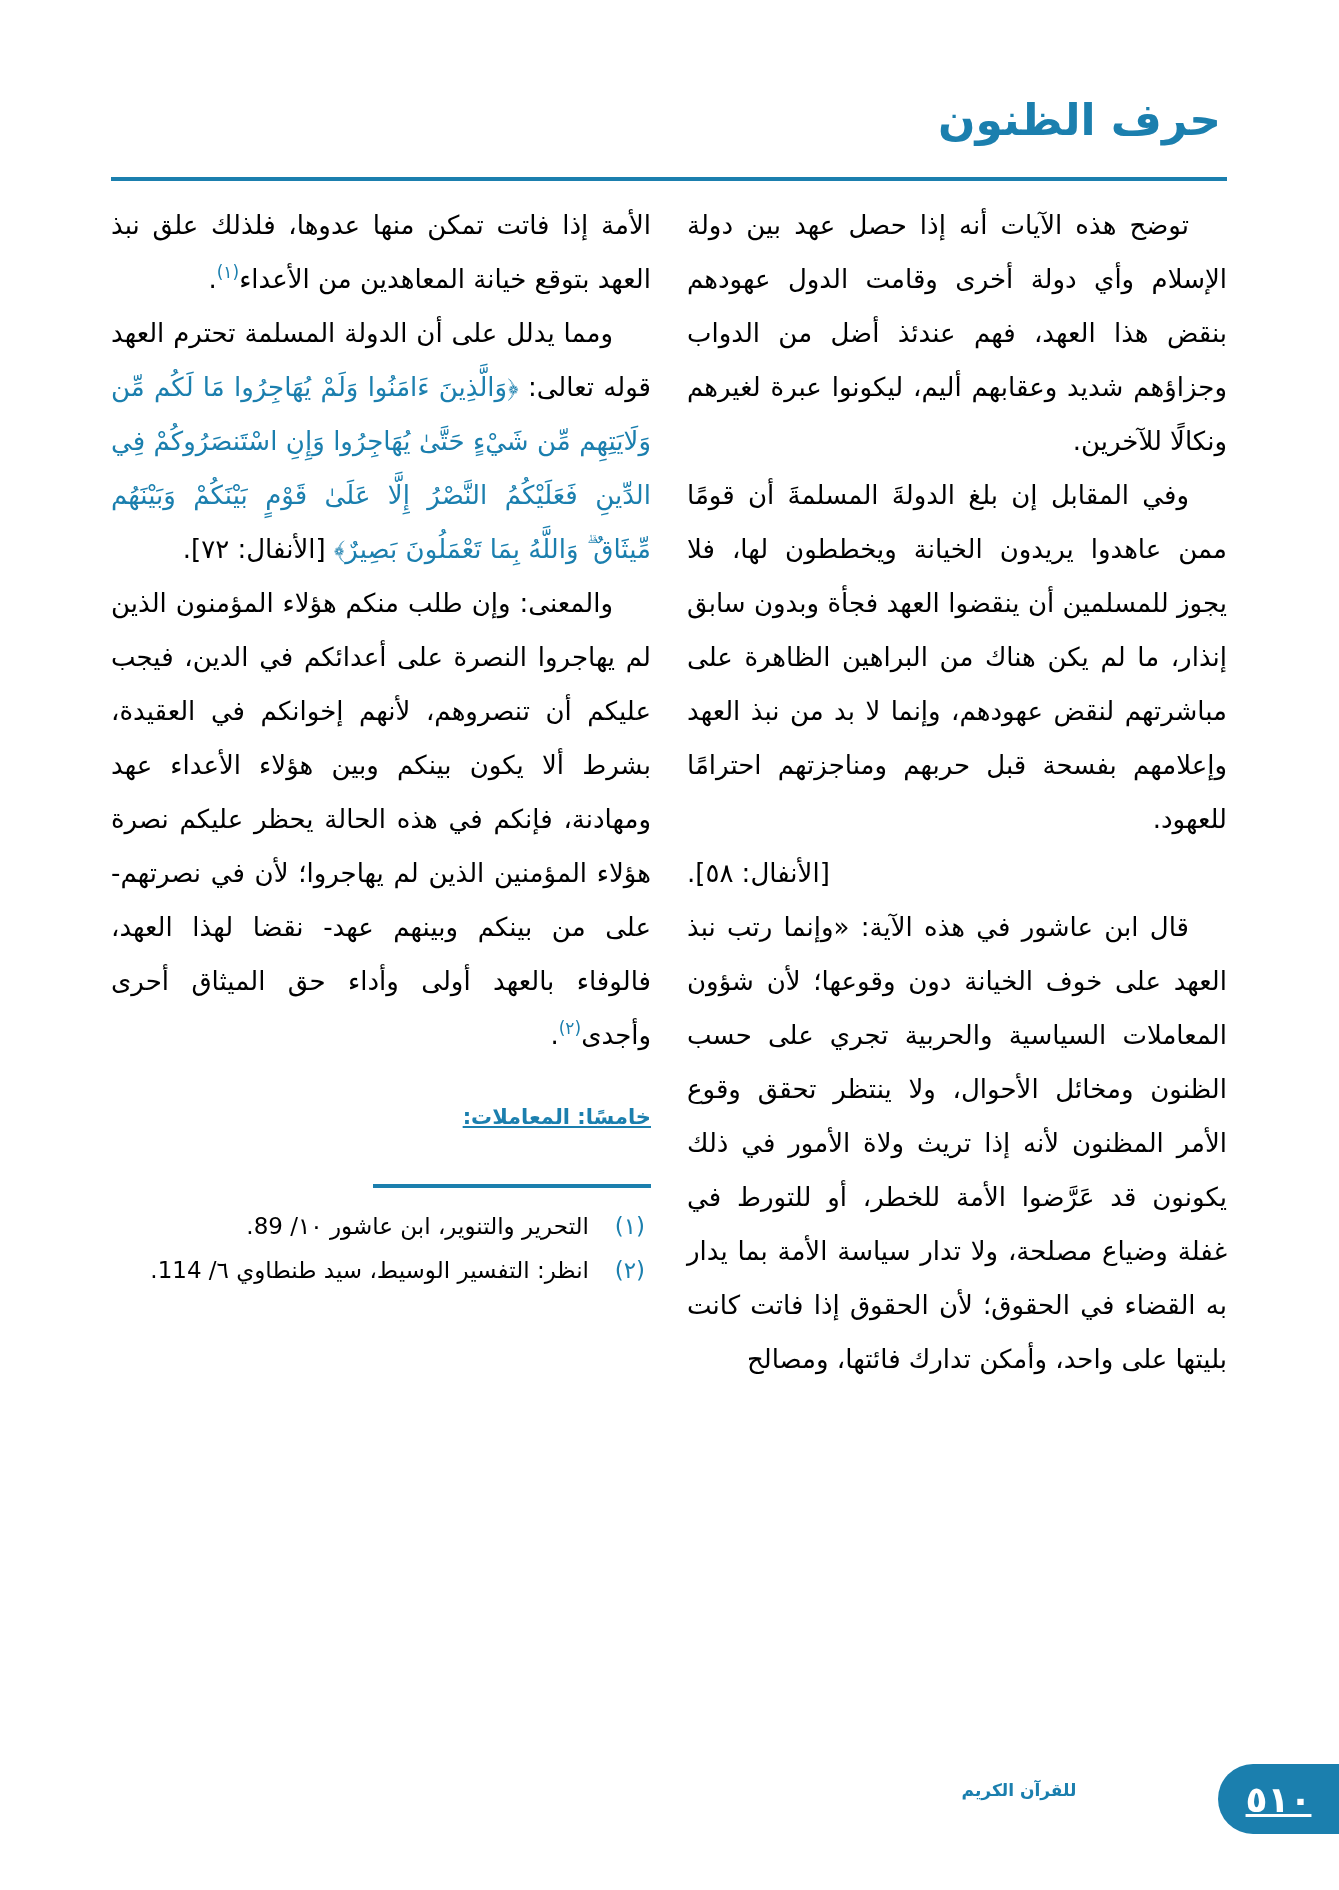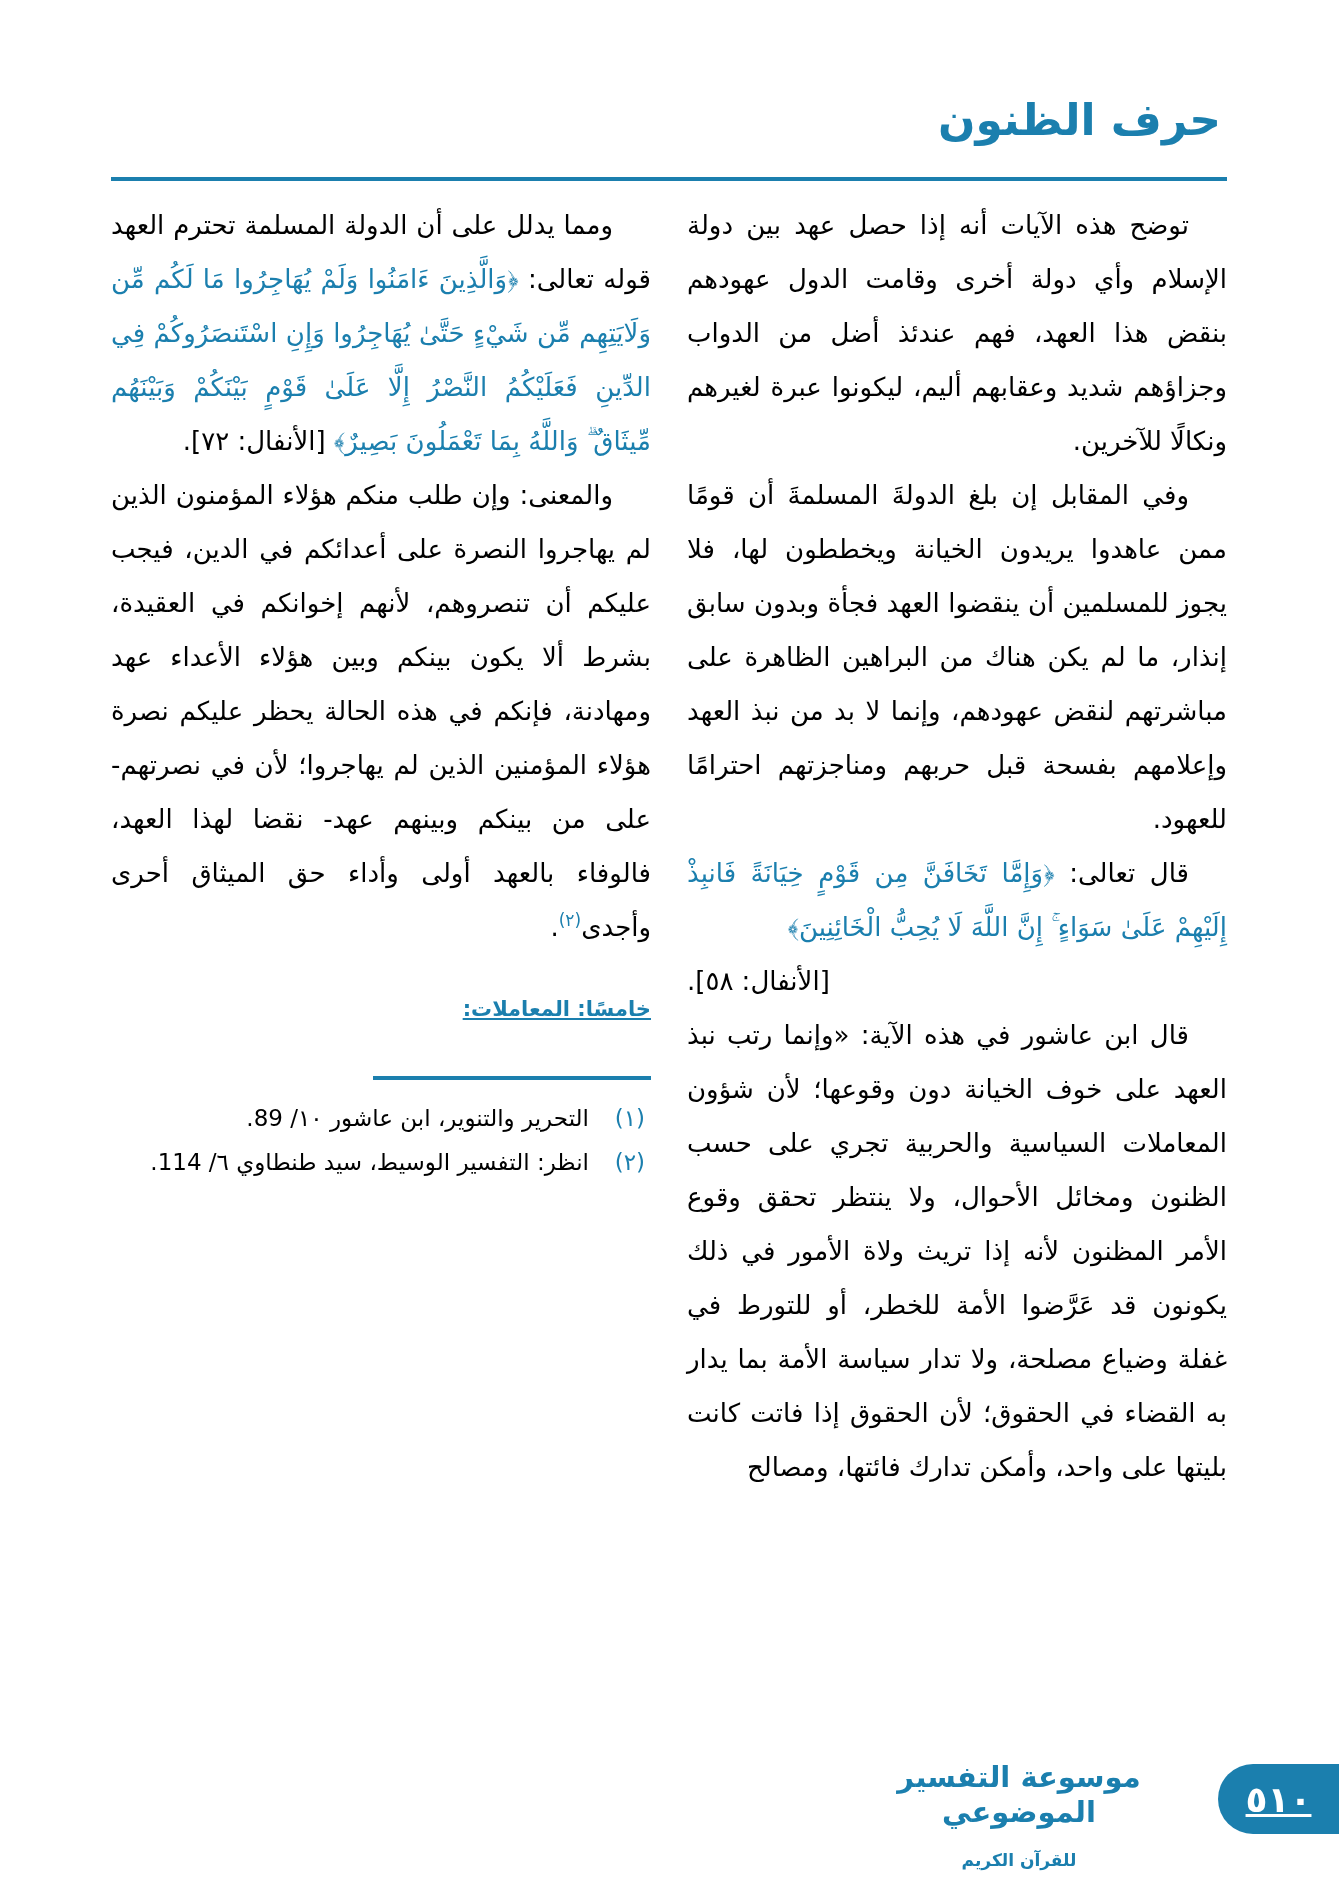--- a/index.html
+++ b/index.html
@@ -105,45 +105,44 @@
 <body>
 
 <div class="header-title">حرف الظنون</div>
 <div class="header-rule"></div>
 
 <main class="columns">
 
   <section class="col">
     <p class="indent">توضح هذه الآيات أنه إذا حصل عهد بين دولة الإسلام وأي دولة أخرى وقامت الدول عهودهم بنقض هذا العهد، فهم عندئذ أضل من الدواب وجزاؤهم شديد وعقابهم أليم، ليكونوا عبرة لغيرهم ونكالًا للآخرين.</p>
     <p class="indent">وفي المقابل إن بلغ الدولةَ المسلمةَ أن قومًا ممن عاهدوا يريدون الخيانة ويخططون لها، فلا يجوز للمسلمين أن ينقضوا العهد فجأة وبدون سابق إنذار، ما لم يكن هناك من البراهين الظاهرة على مباشرتهم لنقض عهودهم، وإنما لا بد من نبذ العهد وإعلامهم بفسحة قبل حربهم ومناجزتهم احترامًا للعهود.</p>
-    <p class="indent"><span>قال تعالى: </span><span class="quran">﴿وَإِمَّا تَخَافَنَّ مِن قَوْمٍ خِيَانَةً فَانبِذْ إِلَيْهِمْ عَلَىٰ سَوَاءٍ ۚ إِنَّ اللَّهَ لَا يُحِبُّ الْخَائِنِينَ﴾</span></p>
     <p class="citation-left">[الأنفال: ٥٨].</p>
     <p class="indent">قال ابن عاشور في هذه الآية: «وإنما رتب نبذ العهد على خوف الخيانة دون وقوعها؛ لأن شؤون المعاملات السياسية والحربية تجري على حسب الظنون ومخائل الأحوال، ولا ينتظر تحقق وقوع الأمر المظنون لأنه إذا تريث ولاة الأمور في ذلك يكونون قد عَرَّضوا الأمة للخطر، أو للتورط في غفلة وضياع مصلحة، ولا تدار سياسة الأمة بما يدار به القضاء في الحقوق؛ لأن الحقوق إذا فاتت كانت بليتها على واحد، وأمكن تدارك فائتها، ومصالح</p>
   </section>
 
   <section class="col">
+    <p><span>الأمة إذا فاتت تمكن منها عدوها، فلذلك علق نبذ العهد بتوقع خيانة المعاهدين من الأعداء</span><sup class="fn-ref">(١)</sup><span>.</span></p>
     <p class="indent"><span>ومما يدلل على أن الدولة المسلمة تحترم العهد قوله تعالى: </span><span class="quran">﴿وَالَّذِينَ ءَامَنُوا وَلَمْ يُهَاجِرُوا مَا لَكُم مِّن وَلَايَتِهِم مِّن شَيْءٍ حَتَّىٰ يُهَاجِرُوا وَإِنِ اسْتَنصَرُوكُمْ فِي الدِّينِ فَعَلَيْكُمُ النَّصْرُ إِلَّا عَلَىٰ قَوْمٍ بَيْنَكُمْ وَبَيْنَهُم مِّيثَاقٌ ۗ وَاللَّهُ بِمَا تَعْمَلُونَ بَصِيرٌ﴾</span><span> [الأنفال: ٧٢].</span></p>
     <p class="indent"><span>والمعنى: وإن طلب منكم هؤلاء المؤمنون الذين لم يهاجروا النصرة على أعدائكم في الدين، فيجب عليكم أن تنصروهم، لأنهم إخوانكم في العقيدة، بشرط ألا يكون بينكم وبين هؤلاء الأعداء عهد ومهادنة، فإنكم في هذه الحالة يحظر عليكم نصرة هؤلاء المؤمنين الذين لم يهاجروا؛ لأن في نصرتهم- على من بينكم وبينهم عهد- نقضا لهذا العهد، فالوفاء بالعهد أولى وأداء حق الميثاق أحرى وأجدى</span><sup class="fn-ref">(٢)</sup><span>.</span></p>
     <p class="section-heading">خامسًا: المعاملات:</p>
 
     <div class="footnotes">
       <div class="fn-rule"></div>
       <div class="footnote">
         <span class="fn-marker">(١)</span>
         <span>التحرير والتنوير، ابن عاشور ١٠/ 89.</span>
       </div>
       <div class="footnote">
         <span class="fn-marker">(٢)</span>
         <span>انظر: التفسير الوسيط، سيد طنطاوي ٦/ 114.</span>
       </div>
     </div>
   </section>
 
 </main>
 
 <div class="footer-emblem">
-  <div class="emblem-line1">موسوعة التفسير الموضوعي</div>
   <div class="emblem-line2">للقرآن الكريم</div>
 </div>
 
 <div class="page-badge">
   <span class="page-number">٥١٠</span>
 </div>
 
 </body></html>

